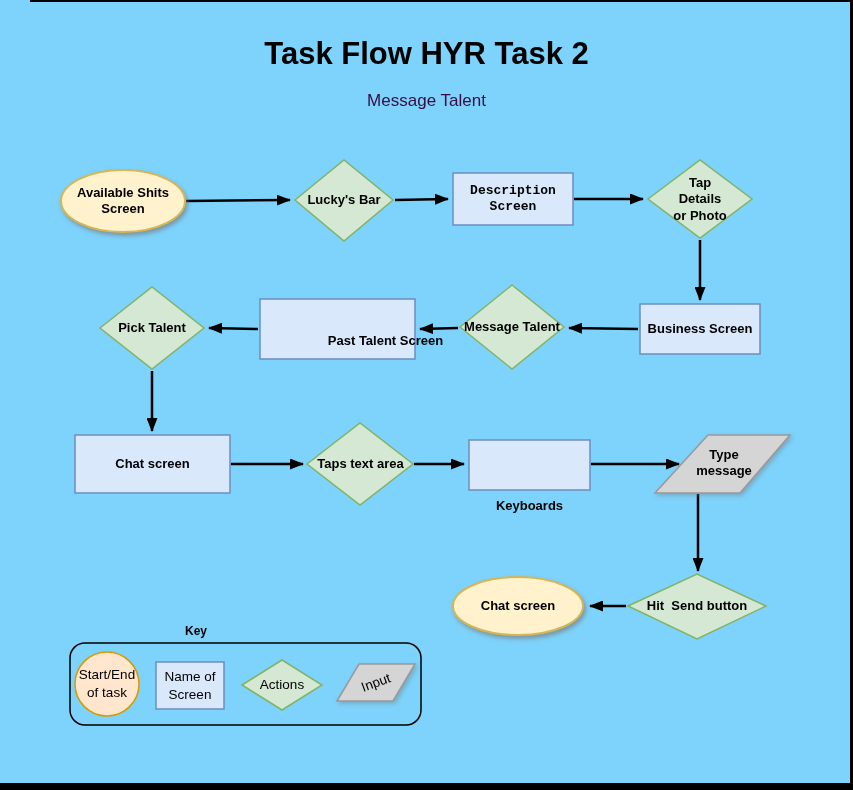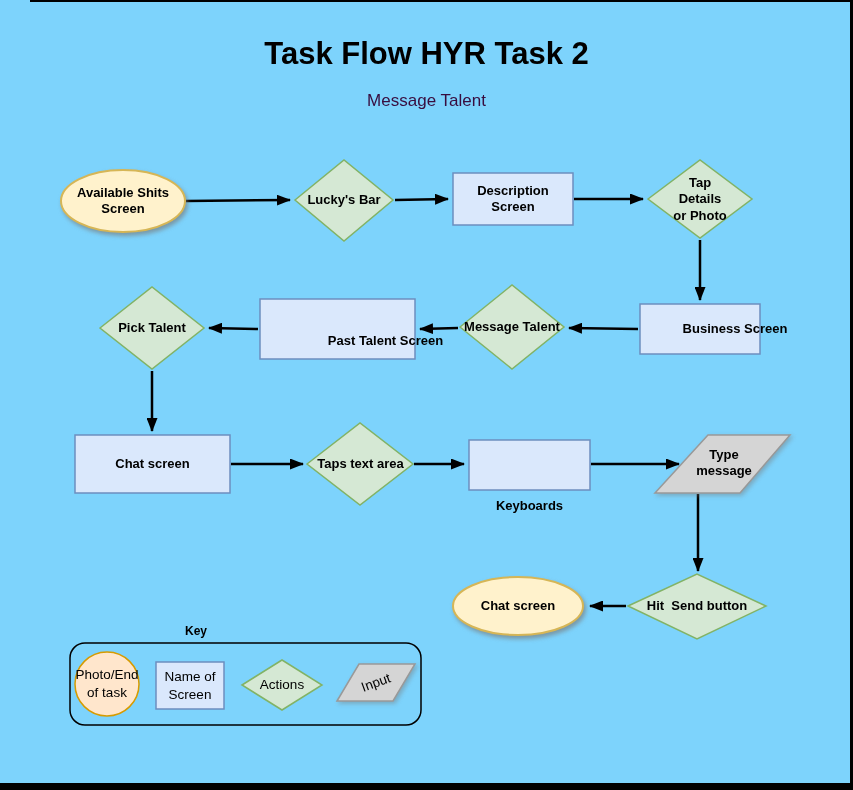--- a/index.html
+++ b/index.html
@@ -97,38 +97,38 @@
     <rect x="70" y="643" width="351" height="82" rx="15" fill="none" stroke-width="1.5" stroke="#000000"></rect>
     <circle cx="107" cy="684" r="32" stroke-width="1.5" fill="#FFE6CC" stroke="#D79B00"></circle>
     <rect x="156" y="662" width="68" height="47" stroke-width="1.5" fill="#DAE8FC" stroke="#6C8EBF"></rect>
     <polygon points="242,685 282,660 322,685 282,710" stroke-width="1.5" fill="#D5E8D4" stroke="#82B366"></polygon>
     <polygon points="337,701 359,664 415,664 393,701" stroke-width="1.5" class="soft-shadow" fill="#D5D5D5" stroke="#999999"></polygon>
   </svg>
 
   <div class="lbl node-lbl" style="left:61px;  top:170px; width:124px; height:62px;">Available Shits
 Screen</div>
   <div class="lbl node-lbl" style="left:294px; top:180px; width:100px; height:41px;">Lucky's Bar</div>
-  <div class="lbl node-lbl" style="left:453px; top:173px; width:120px; height:52px;">Description
+  <div class="lbl node-lbl" style="left:453px; top:173px; width:120px; height:52px;font-family:Liberation Mono, monospace;">Description
 Screen</div>
   <div class="lbl node-lbl" style="left:648px; top:161px; width:104px; height:77px;">Tap
 Details
 or Photo</div>
-  <div class="lbl node-lbl" style="left:640px; top:304px; width:120px; height:50px;margin-left:35px;">Business Screen</div>
+  <div class="lbl node-lbl" style="left:640px; top:304px; width:120px; height:50px;">Business Screen</div>
   <div class="lbl node-lbl" style="left:460px; top:307px; width:104px; height:41px;">Message Talent</div>
   <div class="lbl node-lbl" style="left:260px; top:307px; width:155px; height:68px;padding-left:48px;">Past Talent Screen</div>
   <div class="lbl node-lbl" style="left:100px; top:308px; width:104px; height:41px;">Pick Talent</div>
   <div class="lbl node-lbl" style="left:75px;  top:435px; width:155px; height:58px;">Chat screen</div>
   <div class="lbl node-lbl" style="left:308px; top:444px; width:105px; height:41px;">Taps text area</div>
   <div class="lbl node-lbl" style="left:469px; top:440px; width:121px; height:39px;margin-top:47px;">Keyboards</div>
   <div class="lbl node-lbl" style="left:668px; top:433px; width:112px; height:60px;">Type
 message</div>
   <div class="lbl node-lbl" style="left:628px; top:586px; width:138px; height:41px;">Hit  Send button</div>
   <div class="lbl node-lbl" style="left:453px; top:577px; width:130px; height:58px;">Chat screen</div>
 
   <div class="lbl key-title" style="left:156px; top:621px; width:80px; height:20px;">Key</div>
-  <div class="lbl key-lbl" style="left:75px;  top:651px; width:64px; height:66px;">Photo/End
+  <div class="lbl key-lbl" style="left:75px;  top:651px; width:64px; height:66px;">Start/End
 of task</div>
   <div class="lbl key-lbl" style="left:156px; top:662px; width:68px; height:47px;">Name of
 Screen</div>
   <div class="lbl key-lbl" style="left:242px; top:660px; width:80px; height:50px;">Actions</div>
   <div class="lbl key-lbl" style="left:337px; top:664px; width:78px; height:37px;"><span class="rot-20">Input</span></div>
 
 </div>
 
 </body></html>

